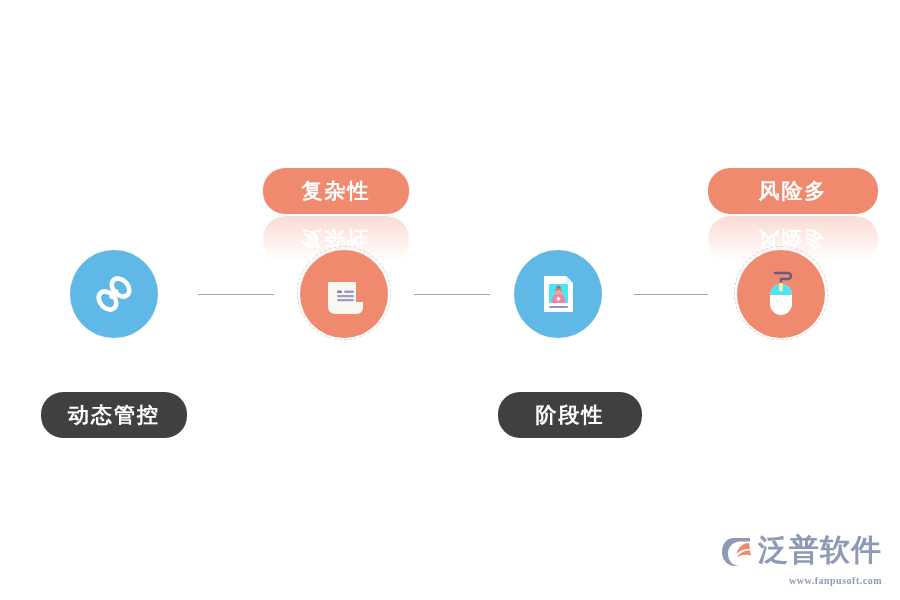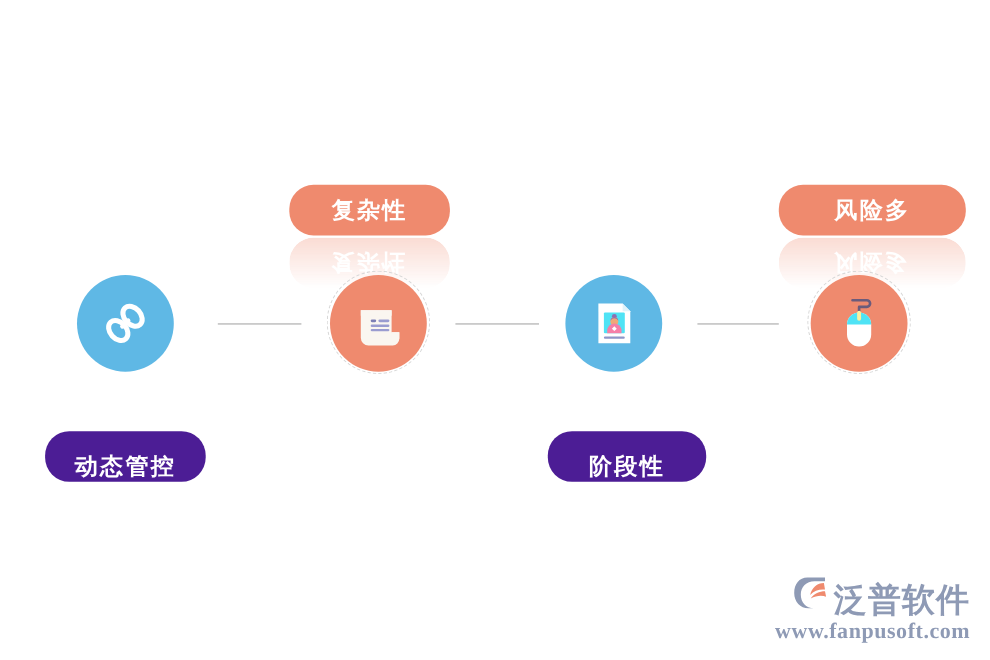--- a/index.html
+++ b/index.html
@@ -64,21 +64,21 @@
     display: flex;
     align-items: center;
     justify-content: center;
     color: #ffffff;
     font-size: 21px;
     font-weight: bold;
     letter-spacing: 2px;
     height: 46px;
     box-sizing: border-box;
   }
-  .pill.blue   { background: #4c1d95; align-items: flex-end; }
+  .pill.blue   { background: #404040; }
   .pill.salmon { background: #EF8A6E; }
 
   
   .pill-reflection {
     position: absolute;
     border-radius: 22px;
     display: flex;
     align-items: center;
     justify-content: center;
     color: #ffffff;
@@ -99,34 +99,34 @@
   .logo {
     position: absolute;
     right: 18px;
     bottom: 14px;
     display: flex;
     flex-direction: column;
     align-items: flex-end;
   }
   .logo-row {
     display: flex;
-    align-items: flex-end;
+    align-items: flex-start;
     gap: 0;
   }
   .logo-mark { display: block; }
   .logo-name {
     font-size: 30px;
     font-weight: bold;
     color: #8e9ab5;
     letter-spacing: 1px;
     line-height: 1;
     font-family: "Liberation Serif", "DejaVu Serif", serif;
   }
   .logo-url {
-    font-size: 20px;
+    font-size: 10px;
     color: #8e9ab5;
     letter-spacing: 0.5px;
     margin-top: 2px;
     font-family: "Liberation Serif", "DejaVu Serif", serif;
     font-weight: bold;
   }
 </style>
 </head>
 <body>
 

